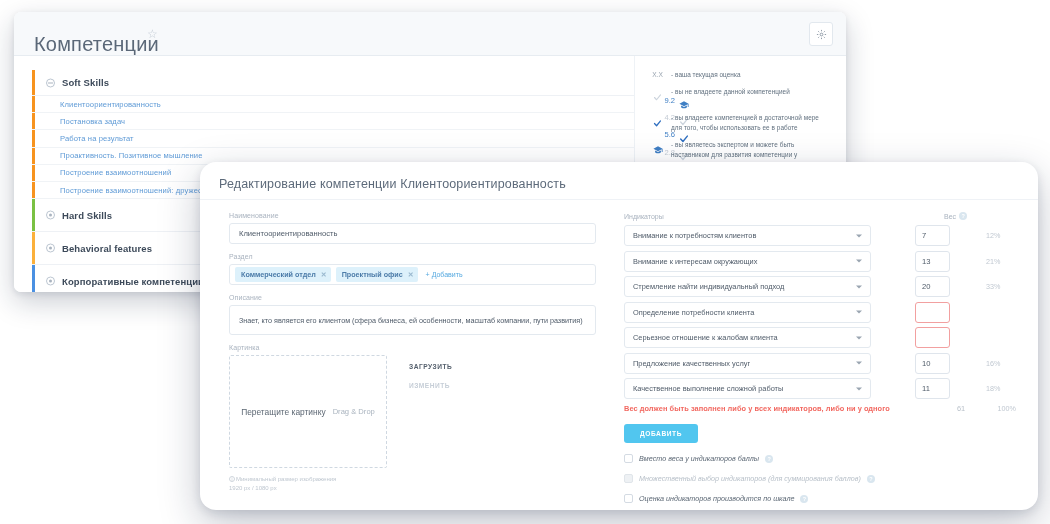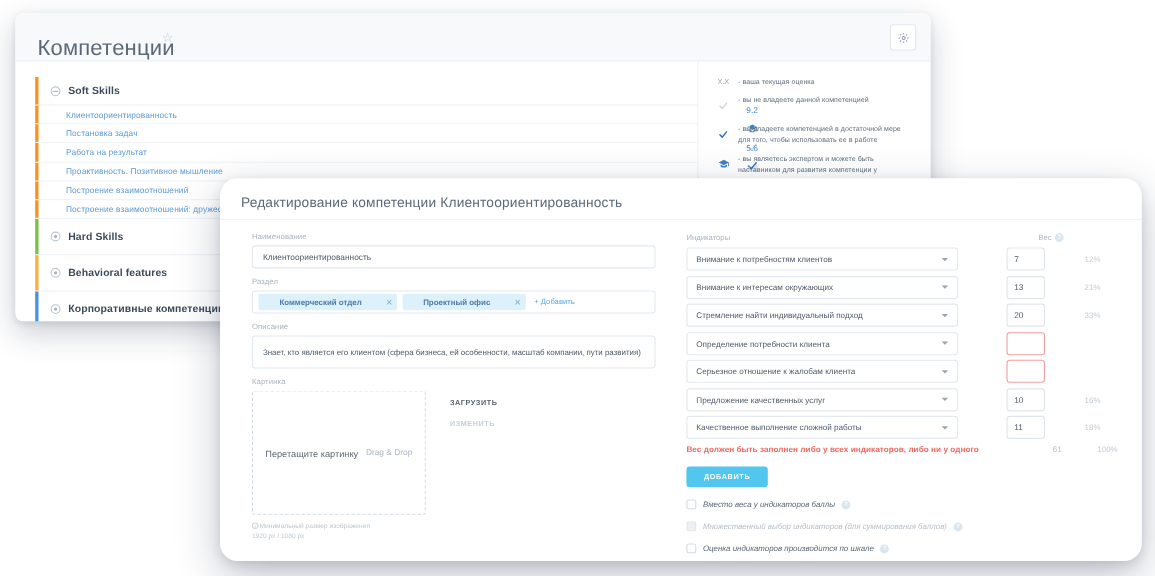--- a/index.html
+++ b/index.html
@@ -75,21 +75,21 @@
     border-bottom: 1px solid #f0f3f6;
     padding-left: 16px;
   }
   .comp-row .cat-bar { background: #f7931e; }
   .comp-name {
     margin-left: 12px; font-size: 7.6px; color: #5e9ad6; letter-spacing: .1px;
     white-space: nowrap;
   }
   .score-col {
     position: absolute; right: -55px; top: 0; height: 100%;
-    display: flex; align-items: center; gap: 4px; flex-direction: column;
+    display: flex; gap: 4px;
   }
   .score-val { font-size: 7.6px; }
   .score-val.on { color: #3f7fc4; }
   .score-val.off { color: #c3cbd4; }
   .chk { width: 10px; height: 10px; }
 
   .legend { padding: 4px 6px 0 4px; }
   .legend-row { display: flex; gap: 7px; margin-bottom: 7px; align-items: flex-start; }
   .legend-ic { width: 13px; flex: 0 0 13px; text-align: center; padding-top: 1px; }
   .legend-tx { font-size: 6.4px; color: #61707f; line-height: 1.55; letter-spacing: .05px; }
@@ -123,22 +123,22 @@
     background: #fff; height: 21px;
     display: flex; align-items: center; padding: 0 9px;
     font-size: 7.6px; color: #4e5a68;
   }
   .fld-box.tall { height: 30px; align-items: center; }
   .fld-gap { margin-bottom: 9px; }
 
   .tag-box { height: 21px; display:flex; align-items:center; padding: 0 5px; gap: 5px; }
   .tag {
     background: #ddf1fb; color: #4b7ba8; border-radius: 2px;
-    font-size: 7.2px; font-weight: bold; padding: 3px 4px 3px 19px;
-    display: flex; align-items: center; gap: 22px;
+    font-size: 7.2px; font-weight: bold; padding: 3px 4px 3px 6px;
+    display: flex; align-items: center; gap: 5px;
   }
   .tag .x { color: #9ab9cf; font-size: 7px; cursor: pointer; }
   .tag-add { color: #56a9e0; font-size: 7px; margin-left: 3px; cursor: pointer; }
 
   .drop-wrap { display: flex; gap: 0; }
   .dropzone {
     width: 158px; height: 113px;
     border: 1px dashed #cfd8e1; border-radius: 2px;
     display: flex; flex-direction: row; align-items: center; justify-content: center;
     gap: 7px;

